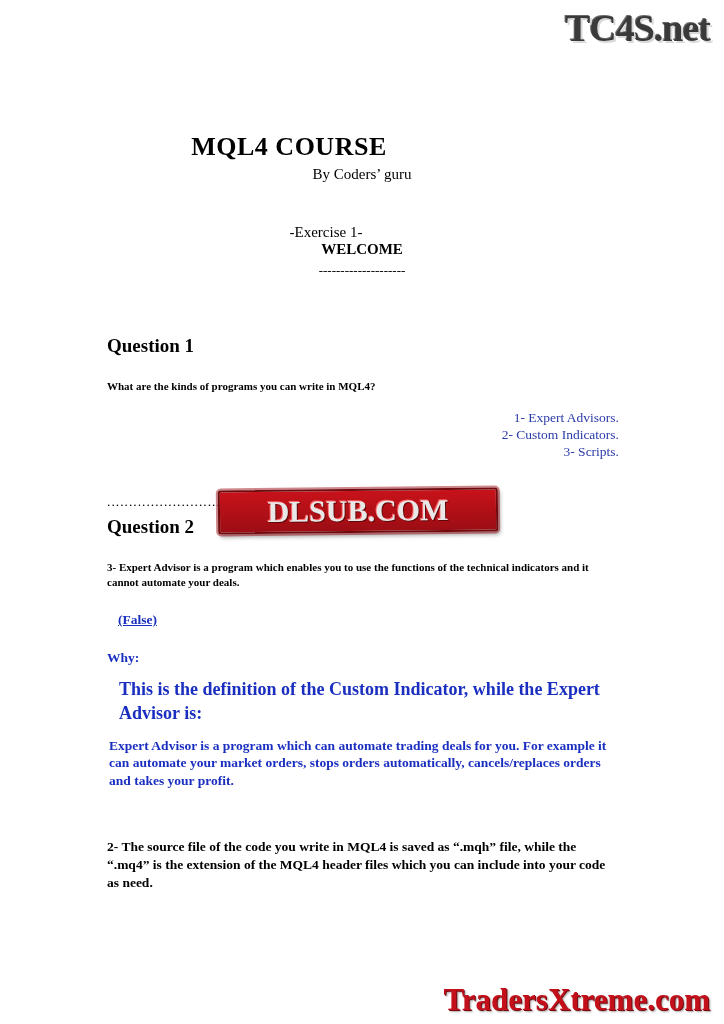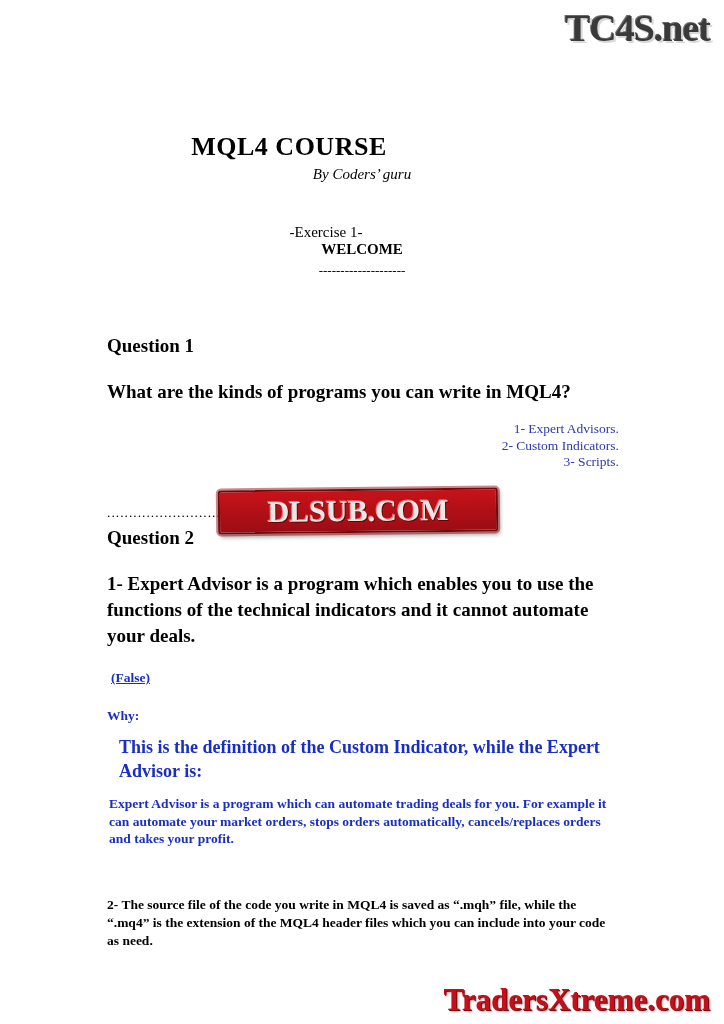--- a/index.html
+++ b/index.html
@@ -86,21 +86,20 @@
     font-weight: bold;
     letter-spacing: .5px;
   }
   .doc-subtitle {
     position: absolute;
     left: 0;
     top: 166px;
     width: 724px;
     text-align: center;
     font-size: 15px;
-    font-style: italic;
   }
   .exercise-line {
     position: absolute;
     left: 0;
     top: 224px;
     width: 652px;
     text-align: center;
     font-size: 15px;
   }
   .welcome-line {
@@ -128,21 +127,21 @@
     top: 335px;
     width: 512px;
   }
   h2.qhead {
     margin: 0 0 0 0;
     font-size: 19px;
     font-weight: bold;
   }
   p.q {
     margin: 22px 0 0 0;
-    font-size: 19px;
+    font-size: 11px;
     font-weight: bold;
     line-height: 1.35;
   }
   p.ans {
     margin: 16px 0 0 0;
     font-size: 13.5px;
     color: #2b3ba8;
     line-height: 1.25;
   }
   p.ans span { display: block; text-align: right; }
@@ -153,21 +152,21 @@
     color: #000;
     white-space: nowrap;
     overflow: hidden;
   }
   .q2head {
     margin: 6px 0 0 0;
     font-size: 19px;
     font-weight: bold;
   }
   p.false {
-    margin: 22px 0 0 4px;
+    margin: 22px 0 0 11px;
     font-size: 13.5px;
     font-weight: bold;
     color: #1a2fc0;
     text-decoration: underline;
   }
   p.why-label {
     margin: 22px 0 0 0;
     font-size: 13.5px;
     font-weight: bold;
     color: #1a2fc0;
@@ -214,21 +213,21 @@
       <span>1- Expert Advisors.</span>
       <span>2- Custom Indicators.</span>
       <span>3- Scripts.</span>
     </p>
 
     <p class="sep">..................................................................................</p>
 
     <h2 class="q2head">Question 2</h2>
 
 
-    <p class="q">1- Expert Advisor is a program which enables you to use the functions of the technical indicators and it cannot automate your deals.</p>
+    <p class="q">3- Expert Advisor is a program which enables you to use the functions of the technical indicators and it cannot automate your deals.</p>
 
     <p class="false">(False)</p>
 
     <p class="why-label">Why:</p>
     <p class="why-body">This is the definition of the Custom Indicator, while the Expert Advisor is:</p>
     <p class="why-italic">Expert Advisor is a program which can automate trading deals for you. For example it can automate your market orders, stops orders automatically, cancels/replaces orders and takes your profit.</p>
 
     <p class="item2">2- The source file of the code you write in MQL4 is saved as “.mqh” file, while the “.mq4” is the extension of the MQL4 header files which you can include into your code as need.</p>
 
   </div>

